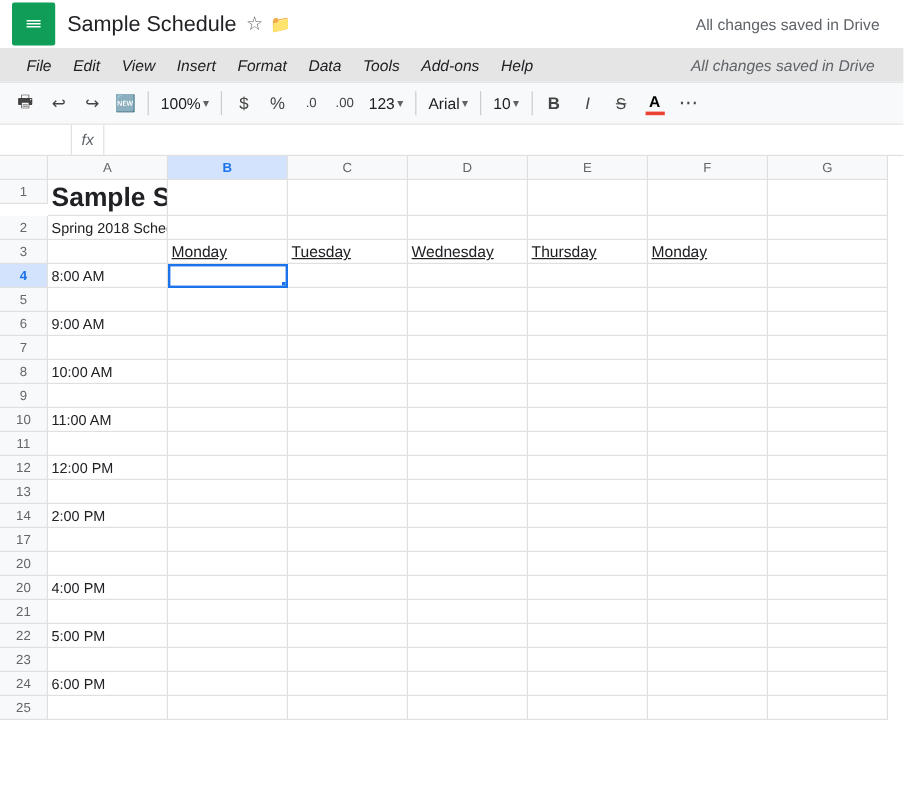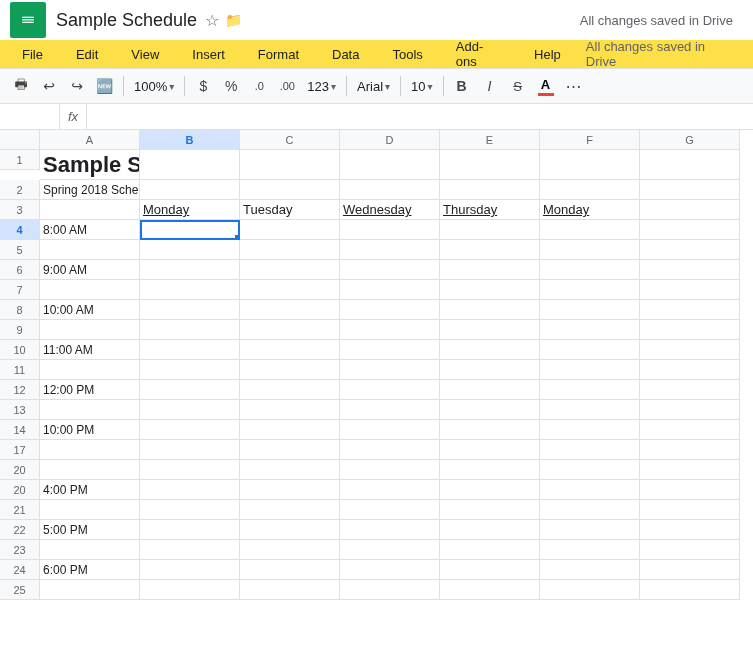--- a/index.html
+++ b/index.html
@@ -48,22 +48,23 @@
       margin-left: auto;
       padding-right: 10px;
     }
 
     
     #menu-bar {
       display: flex;
       align-items: center;
       height: 28px;
       padding: 0 14px;
-      background: #fde047;
-      gap: 17px;
+      background: #e5e5e5;
+      gap: 2px;
+      font-style: italic;
     }
     .menu-item {
       font-size: 13px;
       color: #202124;
       padding: 3px 8px;
       border-radius: 3px;
       cursor: pointer;
     }
 
     
@@ -348,21 +349,21 @@
           <div class="cell" style="width: 100px; min-width: 100px; height: 20px;"></div>
           <div class="cell" style="width: 100px; min-width: 100px; height: 20px;"></div>
           <div class="cell" style="width: 100px; min-width: 100px; height: 20px;"></div>
           <div class="cell" style="width: 100px; min-width: 100px; height: 20px;"></div>
           <div class="cell" style="width: 100px; min-width: 100px; height: 20px;"></div>
         </div>
         <div class="row">
           <div class="row-num">3</div>
           <div class="cell" style="width: 100px; min-width: 100px; height: 20px;"></div>
           <div class="cell" style="width: 100px; min-width: 100px; height: 20px; text-decoration: underline; font-size: 13px;">Monday</div>
-          <div class="cell" style="width: 100px; min-width: 100px; height: 20px; font-size: 13px;">Tuesday</div>
+          <div class="cell" style="width: 100px; min-width: 100px; height: 20px; text-decoration: underline; font-size: 13px;">Tuesday</div>
           <div class="cell" style="width: 100px; min-width: 100px; height: 20px; text-decoration: underline; font-size: 13px;">Wednesday</div>
           <div class="cell" style="width: 100px; min-width: 100px; height: 20px; text-decoration: underline; font-size: 13px;">Thursday</div>
           <div class="cell" style="width: 100px; min-width: 100px; height: 20px; text-decoration: underline; font-size: 13px;">Monday</div>
           <div class="cell" style="width: 100px; min-width: 100px; height: 20px;"></div>
         </div>
         <div class="row">
           <div class="row-num" style="background: rgb(211, 227, 253); color: rgb(26, 115, 232); font-weight: bold;">4</div>
           <div class="cell" style="width: 100px; min-width: 100px; height: 20px;">8:00 AM</div>
           <div class="cell" style="width: 100px; min-width: 100px; height: 20px; border: 2px solid rgb(26, 115, 232); position: relative;">
             <div style="position: absolute; bottom: -3px; right: -3px; width: 6px; height: 6px; background: rgb(26, 115, 232); z-index: 10;"></div>
@@ -458,21 +459,21 @@
           <div class="cell" style="width: 100px; min-width: 100px; height: 20px;"></div>
           <div class="cell" style="width: 100px; min-width: 100px; height: 20px;"></div>
           <div class="cell" style="width: 100px; min-width: 100px; height: 20px;"></div>
           <div class="cell" style="width: 100px; min-width: 100px; height: 20px;"></div>
           <div class="cell" style="width: 100px; min-width: 100px; height: 20px;"></div>
           <div class="cell" style="width: 100px; min-width: 100px; height: 20px;"></div>
           <div class="cell" style="width: 100px; min-width: 100px; height: 20px;"></div>
         </div>
         <div class="row">
           <div class="row-num">14</div>
-          <div class="cell" style="width: 100px; min-width: 100px; height: 20px;">10:00 PM</div>
+          <div class="cell" style="width: 100px; min-width: 100px; height: 20px;">2:00 PM</div>
           <div class="cell" style="width: 100px; min-width: 100px; height: 20px;"></div>
           <div class="cell" style="width: 100px; min-width: 100px; height: 20px;"></div>
           <div class="cell" style="width: 100px; min-width: 100px; height: 20px;"></div>
           <div class="cell" style="width: 100px; min-width: 100px; height: 20px;"></div>
           <div class="cell" style="width: 100px; min-width: 100px; height: 20px;"></div>
           <div class="cell" style="width: 100px; min-width: 100px; height: 20px;"></div>
         </div>
         <div class="row">
           <div class="row-num">17</div>
           <div class="cell" style="width: 100px; min-width: 100px; height: 20px;"></div>

